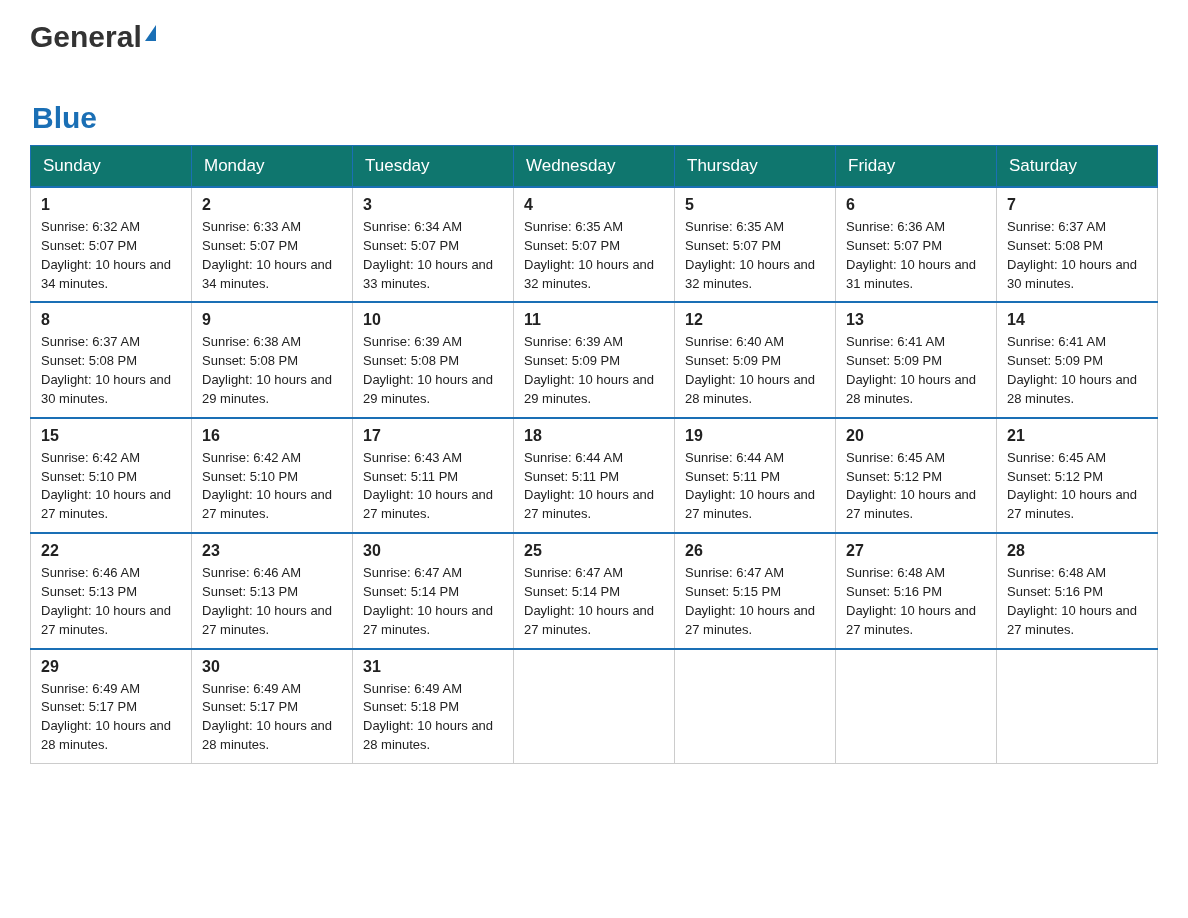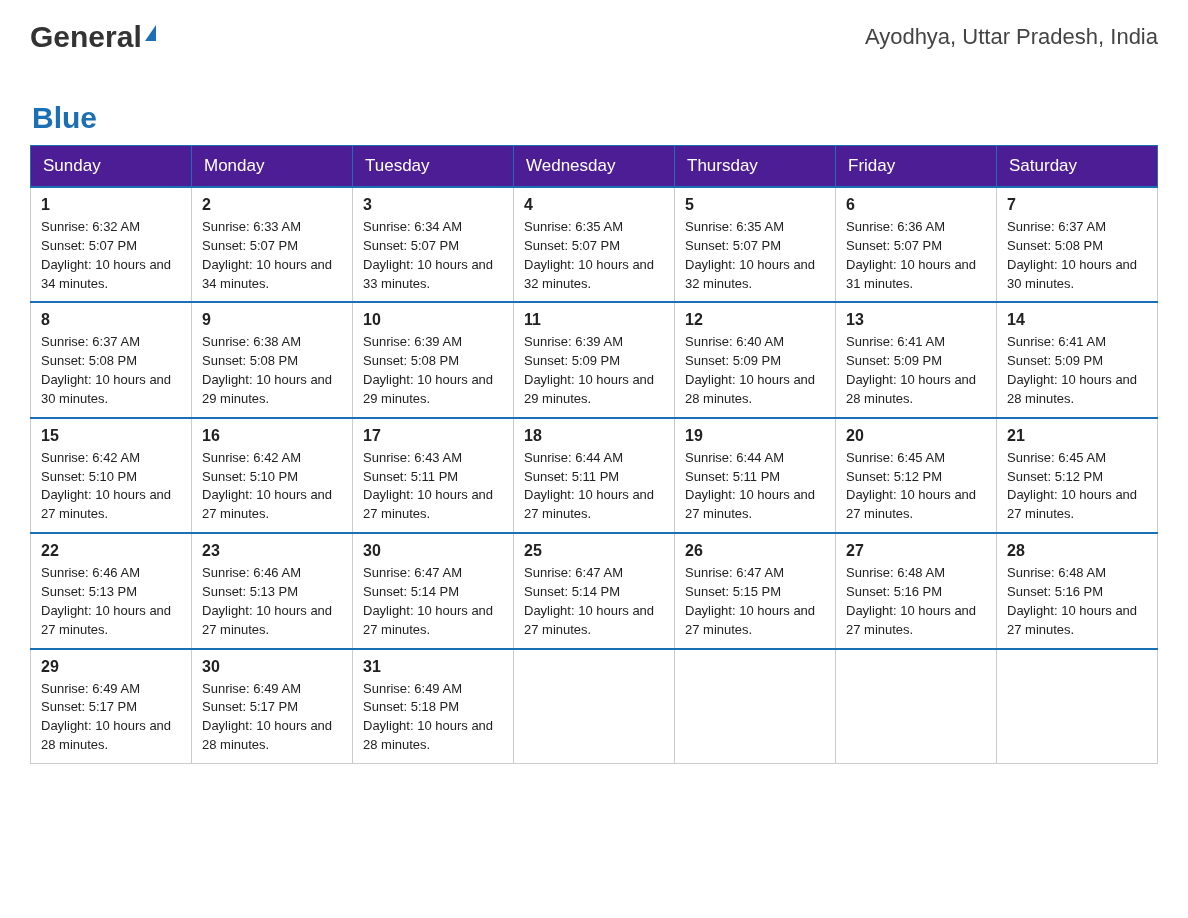--- a/index.html
+++ b/index.html
@@ -35,21 +35,21 @@
       font-size: 22px;
       color: #444;
       margin-top: 4px;
     }
     .calendar-table {
       width: 100%;
       border-collapse: collapse;
       margin-top: 10px;
     }
     .calendar-table th {
-      background-color: #4c1d95;
+      background-color: #0f766e;
       color: #fff;
       padding: 10px 12px;
       font-size: 17px;
       font-weight: normal;
       text-align: left;
       border: 1px solid #1a6fb5;
     }
     .calendar-table td {
       vertical-align: top;
       padding: 8px 10px;
@@ -83,21 +83,20 @@
 
 <div class="header">
   <div class="logo">
     <div style="display:flex; align-items:center;">
       <span style="font-size:30px; font-weight:bold; color:#333;">General</span>
       <span style="display:inline-block; width:0; height:0; border-left:11px solid transparent; border-right:0px solid transparent; border-bottom:16px solid #1a6fb5; margin-left:3px; position:relative; top:-4px;"></span>
     </div>
     <span style="font-size:30px; font-weight:bold; color:#1a6fb5; margin-left:2px;">Blue</span>
   </div>
   <div class="title-section">
-    <div class="location">Ayodhya, Uttar Pradesh, India</div>
   </div>
 </div>
 
 <table class="calendar-table">
   <thead>
     <tr>
     <th>Sunday</th>
         <th>Monday</th>
         <th>Tuesday</th>
         <th>Wednesday</th>

